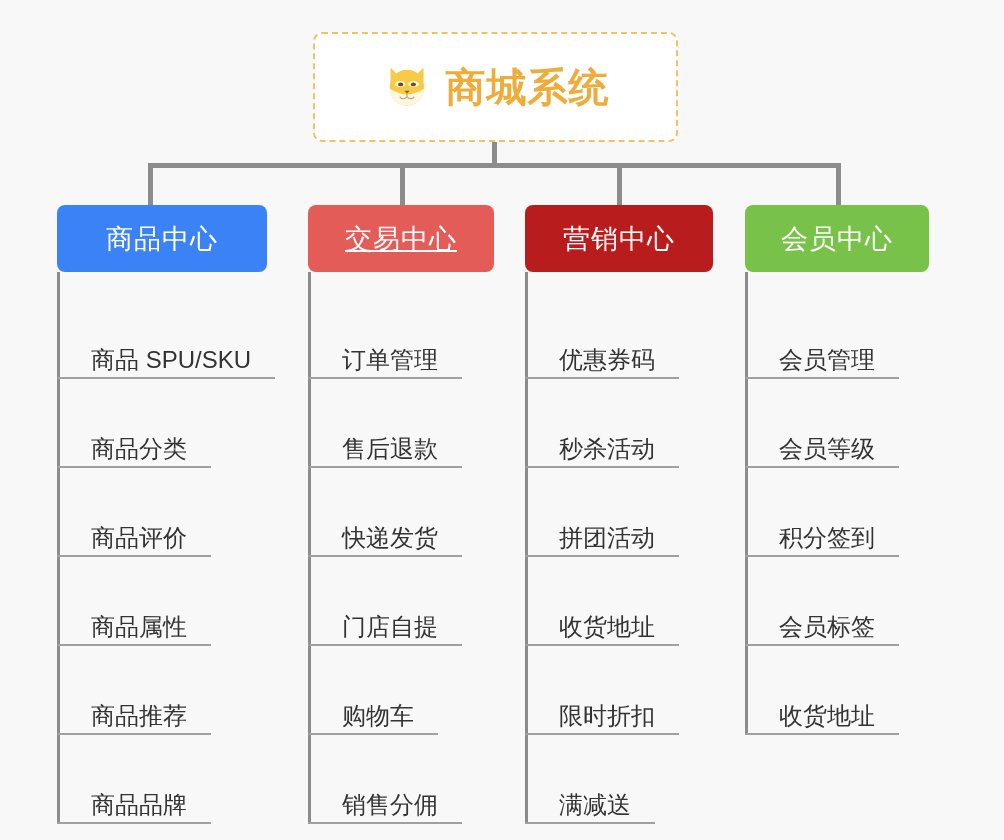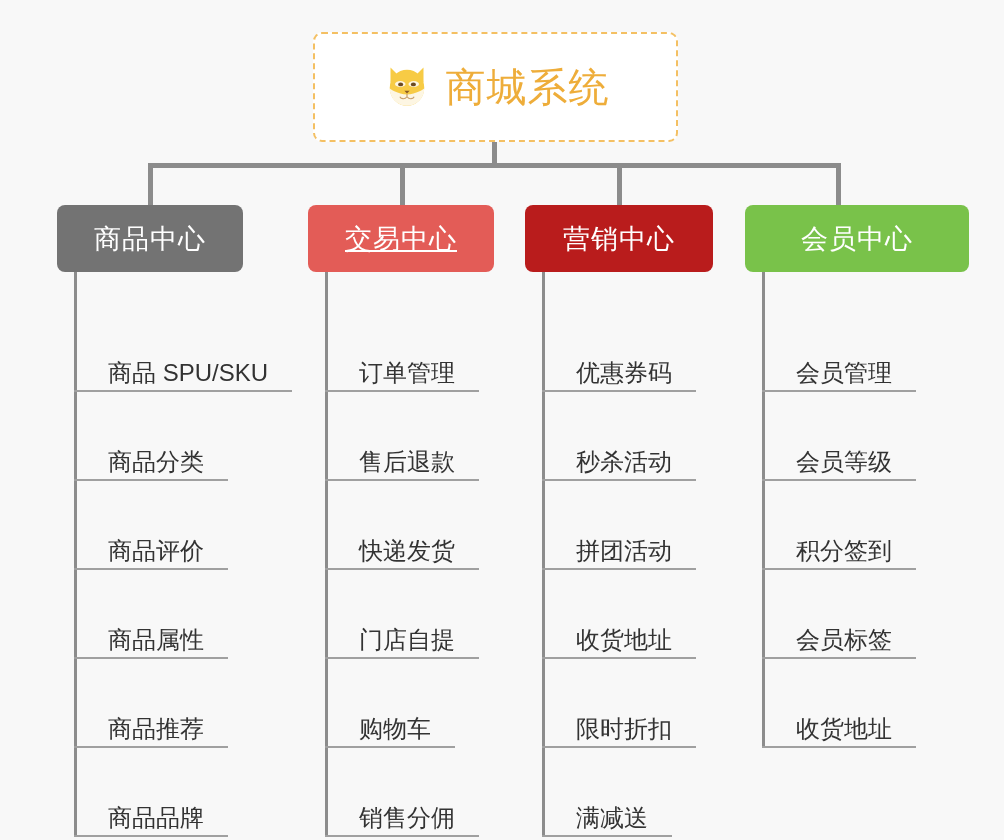--- a/index.html
+++ b/index.html
@@ -35,20 +35,21 @@
     align-items: center;
     justify-content: center;
     gap: 14px;
   }
   .root-title {
     color: #eead3a;
     font-size: 40px;
     line-height: 1;
     letter-spacing: 1px;
     white-space: nowrap;
+    font-weight: bold;
   }
   .dog-icon {
     width: 50px;
     height: 48px;
     flex: 0 0 auto;
     display: block;
   }
 
   
   .conn {
@@ -92,30 +93,29 @@
     height: 67px;
     border-radius: 8px;
     display: flex;
     align-items: center;
     justify-content: center;
     color: #ffffff;
     font-size: 27px;
     letter-spacing: 1px;
     white-space: nowrap;
   }
-  .branch-1 .branch-header { width: 186px; background: #737373; }
+  .branch-1 .branch-header { width: 210px; background: #3b82f6; }
   .branch-2 .branch-header { width: 186px; background: #e35c57; text-decoration: underline; }
   .branch-3 .branch-header { width: 188px; background: #b91c1c; }
-  .branch-4 .branch-header { width: 224px; background: #79c24a; }
+  .branch-4 .branch-header { width: 184px; background: #79c24a; }
 
   
   .leaf-list {
     position: relative;
-    margin-left: 17px;
-    padding-top: 31px;
+    padding-top: 18px;
   }
   .leaf-trunk {
     position: absolute;
     left: 0;
     top: 0;
     bottom: 0;
     width: 3px;
     background: #8c8c8c;
   }
 

